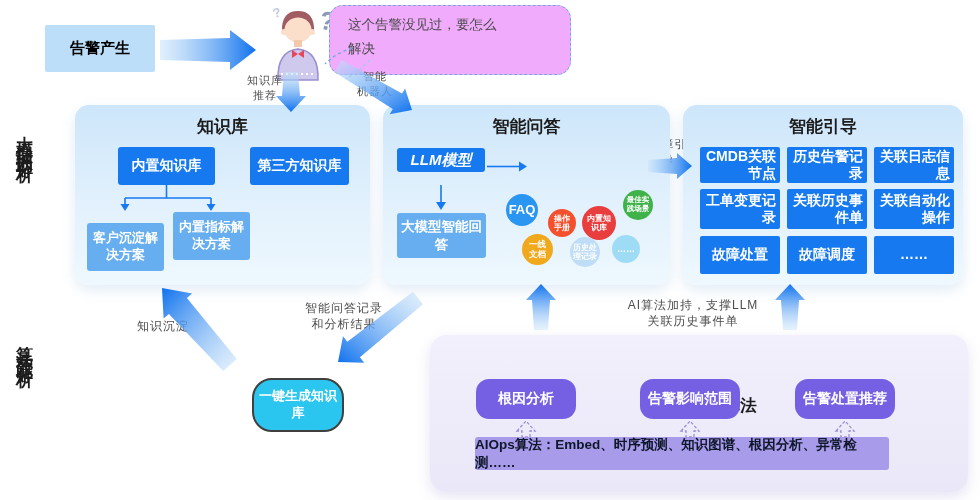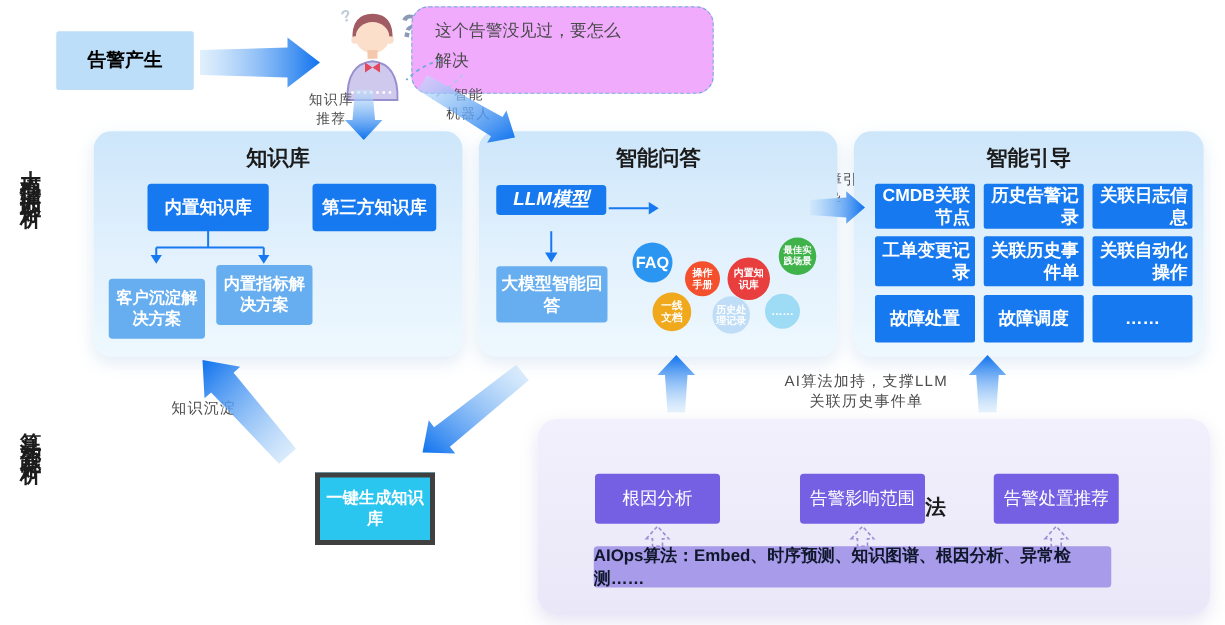--- a/index.html
+++ b/index.html
@@ -36,27 +36,27 @@
   .b2{left:165px;top:104px;width:28px;height:28px;font-size:8px;}.b2 span{width:17px;}
   .b3{left:199px;top:101px;width:34px;height:34px;font-size:8px;}.b3 span{width:26px;}
   .b4{left:240px;top:85px;width:30px;height:30px;font-size:7.5px;}.b4 span{width:24px;}
   .b5{left:139px;top:129px;width:31px;height:31px;font-size:8.5px;}.b5 span{width:18px;}
   .b6{left:187px;top:132px;width:30px;height:30px;font-size:8px;}.b6 span{width:26px;}
   .b7{left:229px;top:130px;width:28px;height:28px;font-size:9px;}
   
   .ai-panel{left:430px;top:335px;width:538px;height:157px;border-radius:16px;
             background:linear-gradient(180deg,#F2F0FC 0%,#EAE7F8 100%);
             box-shadow:0 5px 14px rgba(140,130,200,0.22);}
-  .purplebox{position:absolute;background:#7560E3;border-radius:3px;color:#fff;font-weight:400;
+  .purplebox{position:absolute;background:#7560E3;border-radius:13px;color:#fff;font-weight:700;
              display:flex;align-items:center;justify-content:center;font-size:14px;}
   .ai-bar{position:absolute;left:45px;top:102px;width:414px;height:33px;background:#A89BEA;border-radius:3px;
           color:#0f172a;font-weight:700;font-size:13.5px;display:flex;align-items:center;justify-content:center;}
   
-  .onekey{left:252px;top:378px;width:88px;height:50px;background:#2BC6F0;border:4px solid #404040;
-          border-radius:0;color:#fff;font-weight:700;font-size:13px;line-height:1.3;
+  .onekey{left:252px;top:378px;width:88px;height:50px;background:#2BC6F0;border:2px solid #404040;
+          border-radius:20px;color:#fff;font-weight:700;font-size:13px;line-height:1.3;
           display:flex;align-items:center;justify-content:center;text-align:center;}
   svg.overlay{position:absolute;left:0;top:0;pointer-events:none;}
 </style>
 </head>
 <body>
 
 <div id="stage">
 
   <div class="abs vlabel" style="left:16px;top:122px;">大模型辅助分析</div>
   <div class="abs vlabel" style="left:16px;top:332px;">算法智能分析</div>
@@ -88,20 +88,24 @@
   </div>
   <div class="abs flab" style="left:352px;top:69px;width:46px;">
     <div>智能</div>
       <div>机器人</div>
   </div>
   <div class="abs flab" style="left:643px;top:137px;width:50px;font-size:11.5px;">
     <div>故障引</div>
       <div>导</div>
   </div>
   <div class="abs flab" style="left:128px;top:318px;width:70px;font-size:12px;">知识沉淀</div>
+  <div class="abs flab" style="left:288px;top:300px;width:112px;font-size:12px;">
+    <div>智能问答记录</div>
+      <div>和分析结果</div>
+  </div>
   <div class="abs flab" style="left:618px;top:297px;width:150px;font-size:12px;">
     <div>AI算法加持，支撑LLM</div>
       <div>关联历史事件单</div>
   </div>
 
   <div class="abs panel" style="left:75px;top:105px;width:295px;height:180px;">
     <div class="panel-title">知识库</div>
     <div class="bluebox" style="left:43px;top:42px;width:97px;height:38px;">内置知识库</div>
     <div class="bluebox" style="left:175px;top:42px;width:99px;height:38px;">第三方知识库</div>
     <div class="ltbluebox" style="left:12px;top:107px;width:77px;height:48px;margin-top:11px;">客户沉淀解决方案</div>

